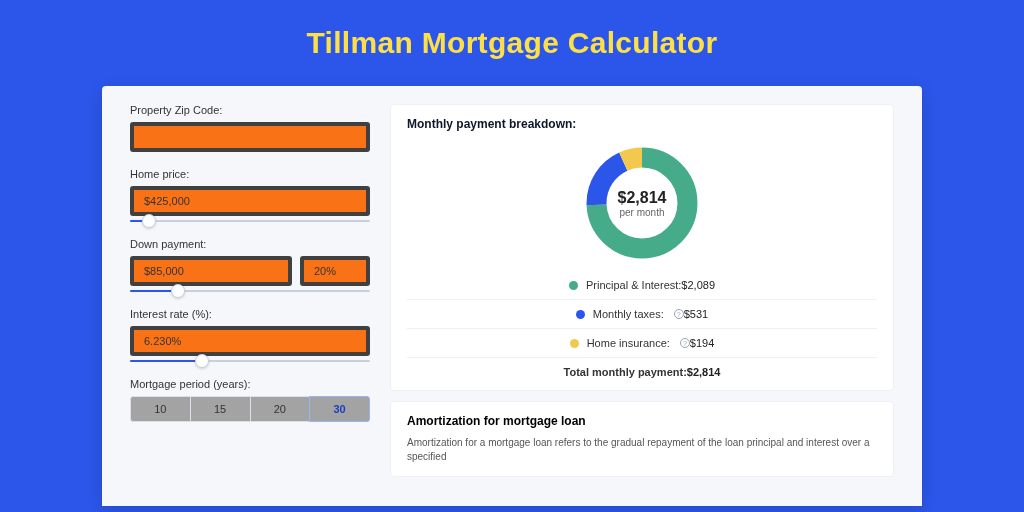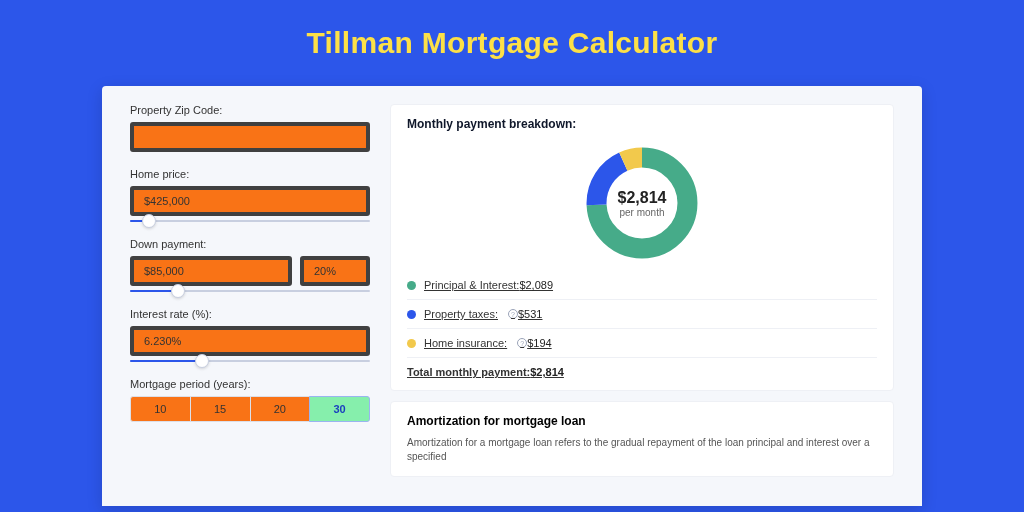--- a/index.html
+++ b/index.html
@@ -62,30 +62,30 @@
     background: #fff;
     border: 1px solid #c8cfe0;
     border-radius: 50%;
     transform: translate(-50%, -50%);
     box-shadow: 0 1px 3px rgba(0,0,0,0.15);
   }
   .period-row { display: flex; gap: 0; }
   .period-btn {
     flex:1;
     height: 26px;
-    background: #f97316;
+    background: #a3a3a3;
     border: 1px solid #dcdfe8;
     font-size: 11px;
     color: #333;
     cursor: pointer;
     margin-left: -1px;
   }
   .period-btn:first-child { margin-left: 0; border-radius: 3px 0 0 3px;}
   .period-btn:last-child { border-radius: 0 3px 3px 0;}
-  .period-btn.selected { background: #86efac; color: #1a3fbf; font-weight:600; border-color:#9ab4f0;text-align:center;}
+  .period-btn.selected { background: #a3a3a3; color: #1a3fbf; font-weight:600; border-color:#9ab4f0;text-align:center;}
   .toggle-row { display:flex; align-items:center; gap:8px; margin-top:16px;}
   .toggle {
     width: 26px; height: 14px; background:#fff; border:1px solid #cfd4e2; border-radius: 7px; position:relative;
   }
   .toggle::after {
     content:''; position:absolute; width:10px; height:10px; background:#cfd4e2; border-radius:50%; top:1px; left:1px;
   }
   .toggle-label { font-size: 11px; color:#333; }
 
   .panel {
@@ -96,22 +96,22 @@
   .donut-wrap { display:flex; justify-content:center; padding:6px 0 8px 0; }
   .donut { position:relative; width:120px; height:120px; }
   .donut svg { width:120px; height:120px; transform: rotate(-90deg);}
   .donut-center {
     position:absolute; inset:0; display:flex; flex-direction:column; align-items:center; justify-content:center;
   }
   .donut-value { font-size:16px; font-weight:800; color:#222;}
   .donut-sub { font-size:10px; color:#666; }
 
   .legend-row {
-    display:flex; align-items:center; justify-content:flex-start;
-    padding:8px 0; border-bottom:1px solid #eef0f5; font-size:11px; color:#333;text-decoration:underline;
+    display:flex; align-items:center; justify-content:center;
+    padding:8px 0; border-bottom:1px solid #eef0f5; font-size:11px; color:#333;
   }
   .legend-row:last-child { border-bottom:none; }
   .legend-left { display:flex; align-items:center; gap:8px;}
   .dot { width:9px; height:9px; border-radius:50%; display:inline-block; }
   .info-icon {
     width:10px; height:10px; border:1px solid #9aa3b8; border-radius:50%;
     font-size:7px; color:#9aa3b8; display:inline-flex; align-items:center; justify-content:center;
     margin-left:2px;
   }
   .legend-val { font-weight:400; color:#222; }
@@ -201,21 +201,21 @@
         <div class="legend-left">
           <span class="dot" style="background:#46ab89"></span>
           <span>Principal &amp; Interest:</span>
         </div>
         <span class="legend-val">$2,089</span>
       </div>
 
       <div class="legend-row">
         <div class="legend-left">
           <span class="dot" style="background:#2c56ea"></span>
-          <span>Property taxes:</span>
+          <span>Monthly taxes:</span>
           <span class="info-icon">?</span>
         </div>
         <span class="legend-val">$531</span>
       </div>
 
       <div class="legend-row">
         <div class="legend-left">
           <span class="dot" style="background:#f2c94c"></span>
           <span>Home insurance:</span>
           <span class="info-icon">?</span>

